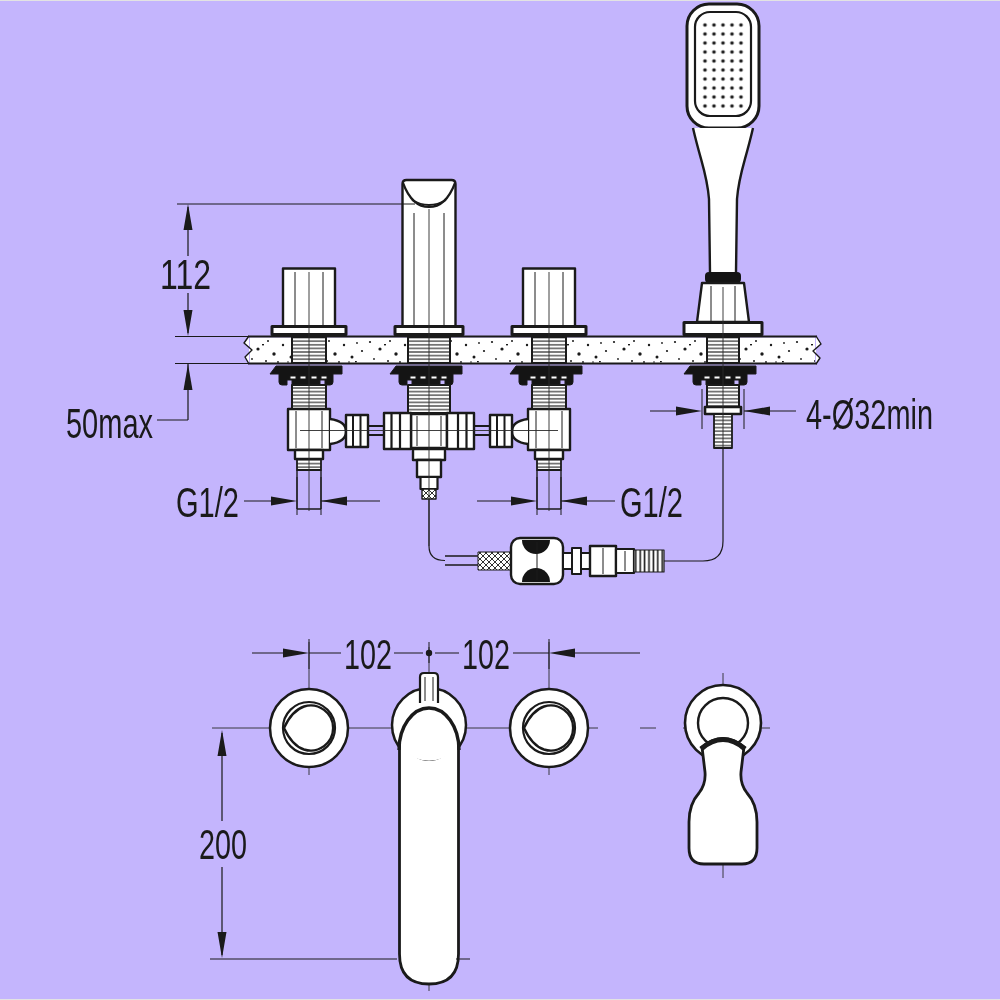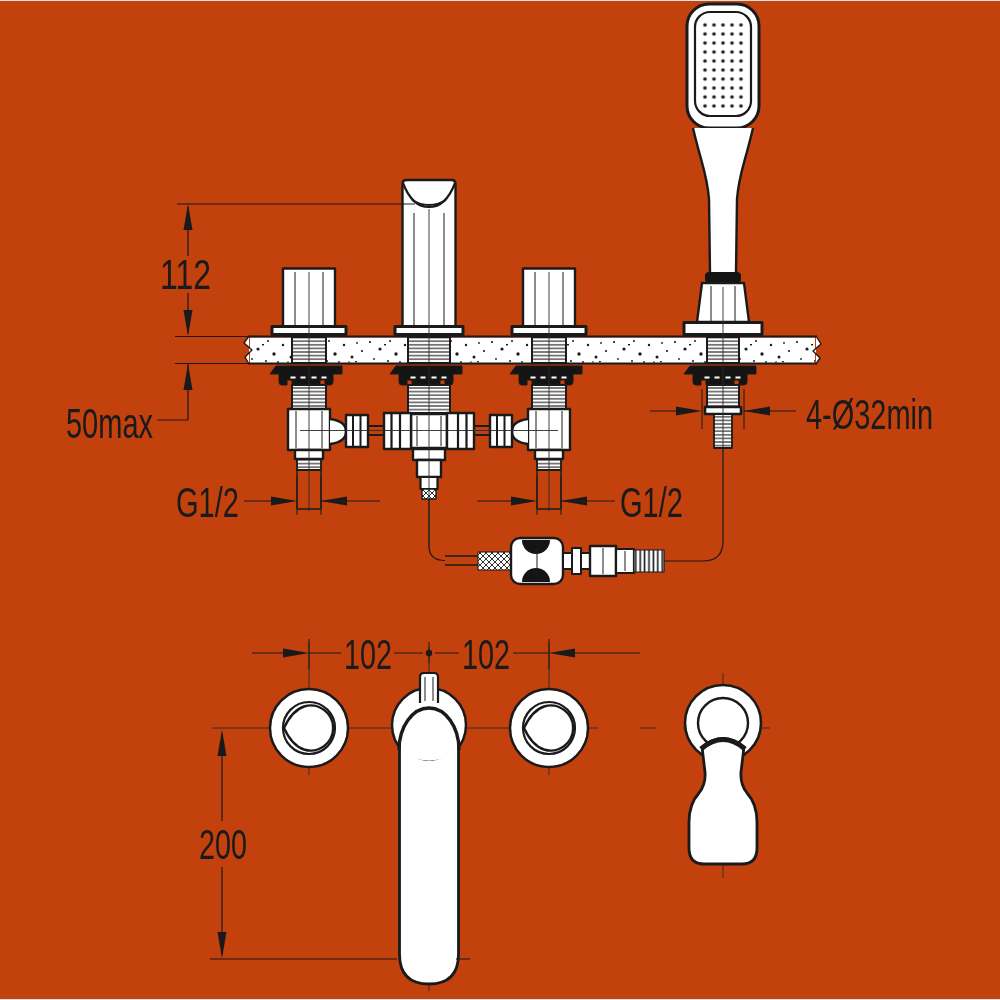--- a/index.html
+++ b/index.html
@@ -1,16 +1,16 @@
 <!DOCTYPE html>
 <html><head>
 <meta charset="utf-8">
 <style>
   html,body{margin:0;padding:0;background:#fff;}
-  .frame{position:relative;width:1000px;height:1000px;background:#c2410c;
+  .frame{position:relative;width:1000px;height:1000px;background:#c4b5fd;
          border-top:1px solid #e3e3e3;border-bottom:1px solid #e3e3e3;box-sizing:border-box;
          font-family:"Liberation Sans", sans-serif;}
   svg{display:block}
   text{font-family:"Liberation Sans", sans-serif;fill:#1a1a1a;}
   .dim{font-size:42px;}
 </style>
 </head>
 <body>
 
 <div class="frame">

